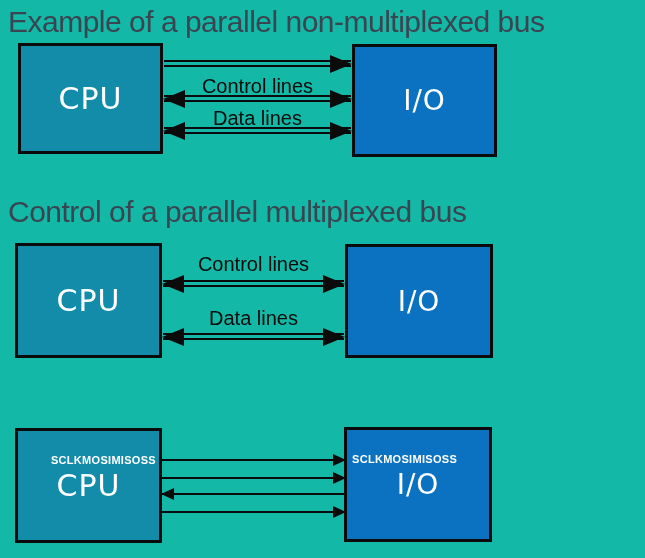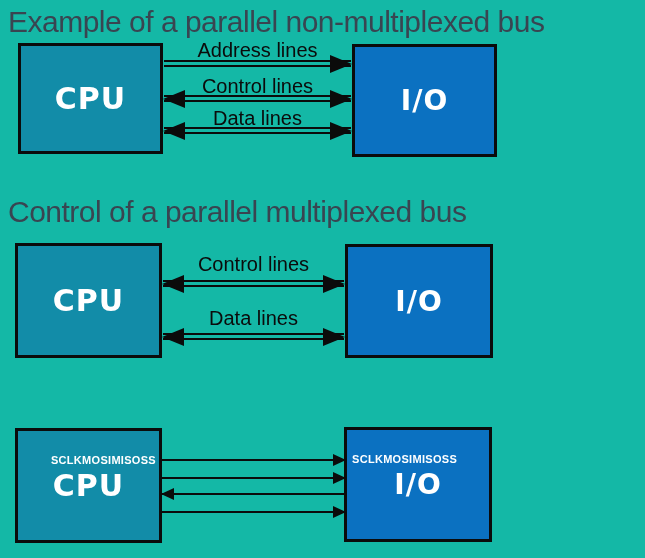--- a/index.html
+++ b/index.html
@@ -4,21 +4,21 @@
 <style>
   html,body{margin:0;padding:0;background:#fff;}
   .stage{position:relative;width:645px;height:558px;background:#14b8a6;overflow:hidden;
          font-family:"Liberation Sans",sans-serif;}
   .title{position:absolute;left:8px;font-size:30px;line-height:36px;font-weight:400;
          color:var(--title-text,#394551);letter-spacing:-0.5px;white-space:nowrap;}
   .box{position:absolute;border:3px solid var(--line-black,#0b0b0b);box-sizing:border-box;
        display:flex;align-items:center;justify-content:center;}
   .cpu{background:var(--cpu-fill,#128CA8);}
   .io{background:var(--io-fill,#0B71C1);}
-  .box-label{color:var(--box-text,#ffffff);font-size:30px;font-weight:700;
+  .box-label{color:var(--box-text,#ffffff);font-size:30px;font-weight:400;
              font-family:"DejaVu Sans","Liberation Sans",sans-serif;letter-spacing:1px;}
   .io-label{font-size:28px;text-align:center;}
   .bus-label{position:absolute;text-align:center;font-size:20px;line-height:20px;
              color:var(--line-black,#0b0b0b);white-space:nowrap;}
   .bus{position:absolute;height:18px;}
   .bus-shaft{position:absolute;left:1px;right:1px;top:5px;height:7px;box-sizing:border-box;
              border-top:2px solid var(--line-black,#0b0b0b);
              border-bottom:2px solid var(--line-black,#0b0b0b);}
   .ah{position:absolute;top:0;width:0;height:0;
       border-top:9px solid transparent;border-bottom:9px solid transparent;}
@@ -44,21 +44,20 @@
   <div class="title" style="top:4px">Example of a parallel non-multiplexed bus</div>
 
   <div class="box cpu" style="left:18px;top:43px;width:145px;height:111px">
     <span class="box-label">CPU</span>
   </div>
 
   <div class="box io" style="left:352px;top:44px;width:145px;height:113px">
     <span class="box-label io-label">I/O</span>
   </div>
 
-  <div class="bus-label" style="left:163px;top:40px;width:189px">Address lines</div>
   <div class="bus" style="left:163px;top:55px;width:189px">
     <div class="bus-shaft"></div>
     <div class="ah ah-r"></div>
   </div>
 
   <div class="bus-label" style="left:163px;top:76px;width:189px">Control lines</div>
   <div class="bus" style="left:163px;top:90px;width:189px">
     <div class="bus-shaft"></div>
     <div class="ah ah-l"></div>
     <div class="ah ah-r"></div>

